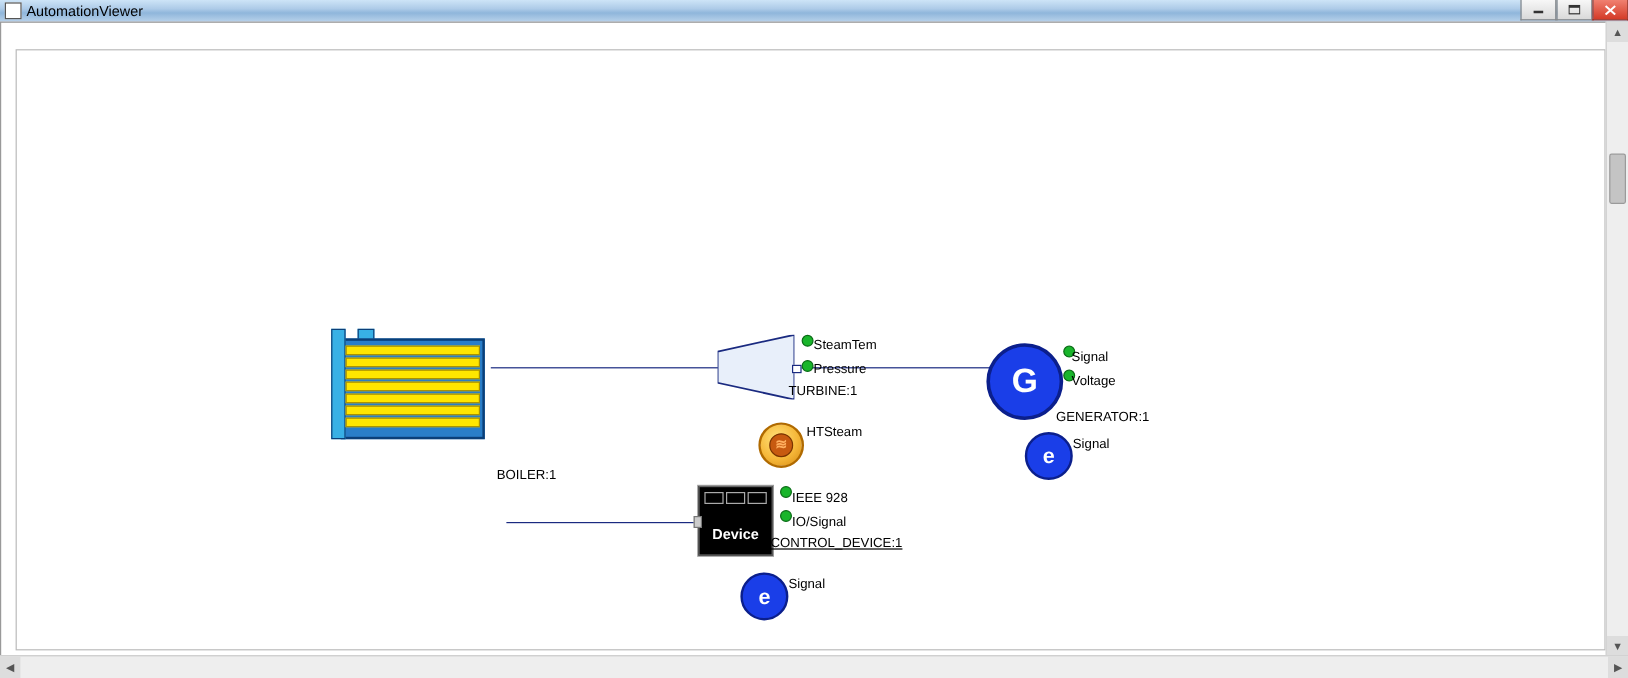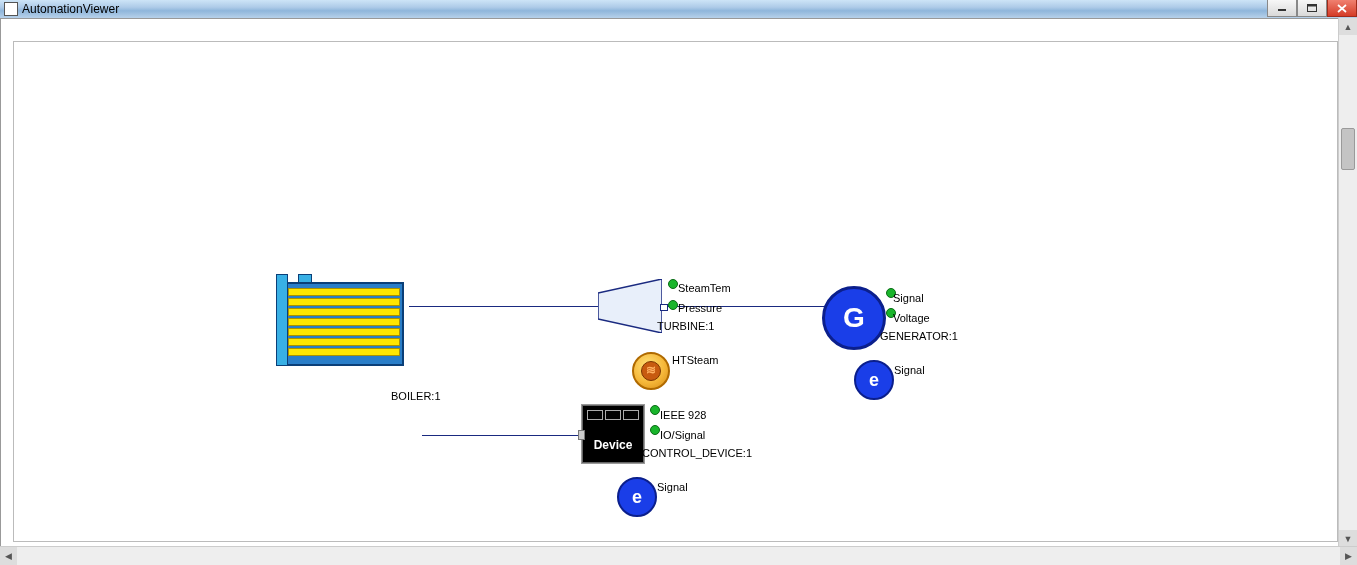--- a/index.html
+++ b/index.html
@@ -91,21 +91,21 @@
       <div class="body"></div>
       <div class="rail"></div>
       <div class="tube" style="top:14px;"></div>
       <div class="tube" style="top:24px;"></div>
       <div class="tube" style="top:34px;"></div>
       <div class="tube" style="top:44px;"></div>
       <div class="tube" style="top:54px;"></div>
       <div class="tube" style="top:64px;"></div>
       <div class="tube" style="top:74px;"></div>
     </div>
-    <div class="label" style="left:377px;top:348px;">BOILER:1</div>
+    <div class="label" style="left:400px;top:348px;">BOILER:1</div>
 
     <div class="node" style="left:584px;top:237px;width:64px;height:54px;">
       <svg width="64" height="54">
         <polygon points="0,14 64,0 64,54 0,40" fill="#e8effa" stroke="#1a2a80" stroke-width="1.5"></polygon>
       </svg>
       <div style="position:absolute;right:-6px;top:25px;width:6px;height:5px;border:1px solid #1a2a80;background:#fff;"></div>
     </div>
     <div class="port" style="left:654px;top:237px;"></div>
     <div class="portlbl" style="left:664px;top:240px;">SteamTem</div>
     <div class="port" style="left:654px;top:258px;"></div>
@@ -117,41 +117,41 @@
     </div>
     <div class="portlbl" style="left:658px;top:312px;">HTSteam</div>
 
     <div class="node gen" style="left:808px;top:244px;">
       <span>G</span>
     </div>
     <div class="port" style="left:872px;top:246px;"></div>
     <div class="portlbl" style="left:879px;top:250px;">Signal</div>
     <div class="port" style="left:872px;top:266px;"></div>
     <div class="portlbl" style="left:879px;top:270px;">Voltage</div>
-    <div class="label" style="left:866px;top:288px;">GENERATOR:1</div>
+    <div class="label" style="left:866px;top:300px;">GENERATOR:1</div>
 
     <div class="node edot" style="left:840px;top:318px;">
       <span>e</span>
     </div>
     <div class="portlbl" style="left:880px;top:322px;">Signal</div>
 
     <div class="node device" style="left:568px;top:363px;">
       <div class="stub"></div>
       <div class="dots">
           <span></span>
           <span></span>
           <span></span>
         </div>
       <div class="dlabel">Device</div>
     </div>
     <div class="port" style="left:636px;top:363px;"></div>
     <div class="portlbl" style="left:646px;top:367px;">IEEE 928</div>
     <div class="port" style="left:636px;top:383px;"></div>
     <div class="portlbl" style="left:646px;top:387px;">IO/Signal</div>
-    <div class="label" style="left:628px;top:405px;">CONTROL_DEVICE:1</div>
+    <div class="label" style="left:628px;top:405px;text-decoration:underline;">CONTROL_DEVICE:1</div>
 
     <div class="node edot" style="left:603px;top:435px;">
       <span>e</span>
     </div>
     <div class="portlbl" style="left:643px;top:439px;">Signal</div>
 
   </div>
 </div>
 
 <div class="vscroll">

